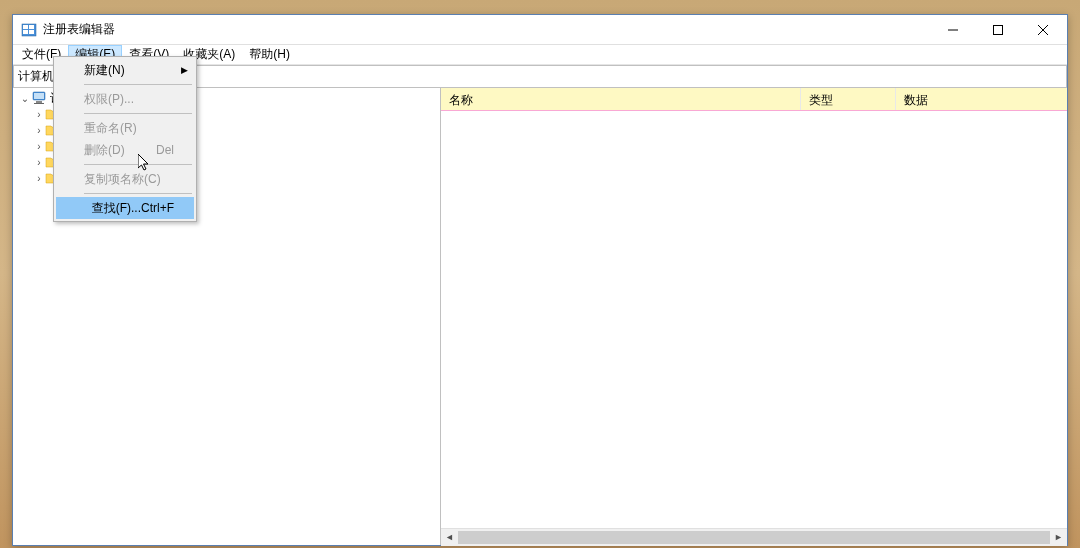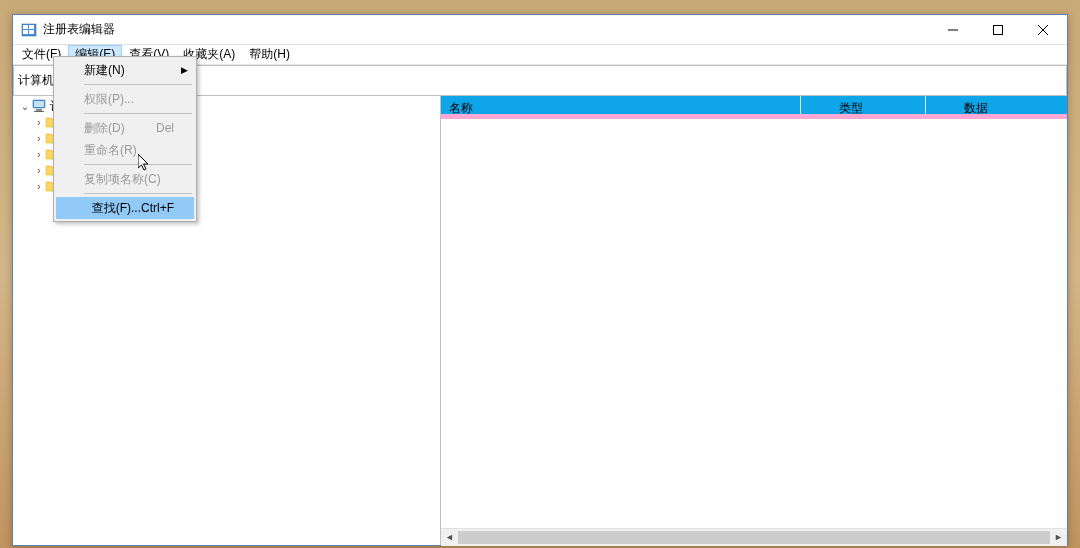--- a/index.html
+++ b/index.html
@@ -72,21 +72,21 @@
     align-items: center;
     cursor: default;
   }
   .menu-item.active {
     background: #cce8ff;
     border: 1px solid #99d1ff;
     padding: 1px 6px;
   }
 
   .addressbar {
-    height: 31px;
+    height: 23px;
     border: 1px solid #c0c0c0;
     margin: 0;
     display: flex;
     align-items: center;
     padding: 0 4px;
     font-size: 12px;
     background: #fff;
   }
 
   .content {
@@ -135,23 +135,22 @@
 
   .list-pane {
     flex: 1;
     display: flex;
     flex-direction: column;
     background: #fff;
   }
   .list-header {
     height: 23px;
     display: flex;
-    border-bottom: 5px solid #f9a8d4;
-    background: #0ea5e9;
-    gap: 30px;
+    border-bottom: 1px solid #f9a8d4;
+    background: #fef9c3;
   }
   .col {
     padding: 4px 8px;
     font-size: 12px;
     border-right: 1px solid #e8e8e8;
   }
   .col-name { width: 360px; }
   .col-type { width: 95px; }
   .col-data { flex: 1; border-right: none; }
   .list-body { flex: 1; }
@@ -361,25 +360,25 @@
   <div class="dd-item">
     <span class="dd-label">新建(N)</span>
     <span class="dd-arrow">▶</span>
   </div>
   <div class="dd-sep"></div>
   <div class="dd-item disabled">
     <span class="dd-label">权限(P)...</span>
   </div>
   <div class="dd-sep"></div>
   <div class="dd-item disabled">
+    <span class="dd-label">重命名(R)</span>
+  </div>
+  <div class="dd-item disabled">
     <span class="dd-label">删除(D)</span>
     <span class="dd-accel">Del</span>
-  </div>
-  <div class="dd-item disabled">
-    <span class="dd-label">重命名(R)</span>
   </div>
   <div class="dd-sep"></div>
   <div class="dd-item disabled">
     <span class="dd-label">复制项名称(C)</span>
   </div>
   <div class="dd-sep"></div>
   <div class="dd-item highlight">
     <span class="dd-label">查找(F)...</span>
     <span class="dd-accel">Ctrl+F</span>
   </div>

